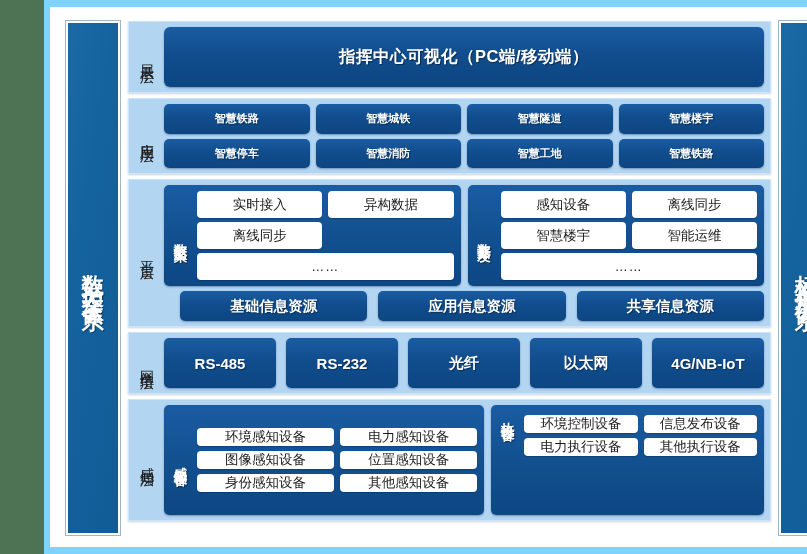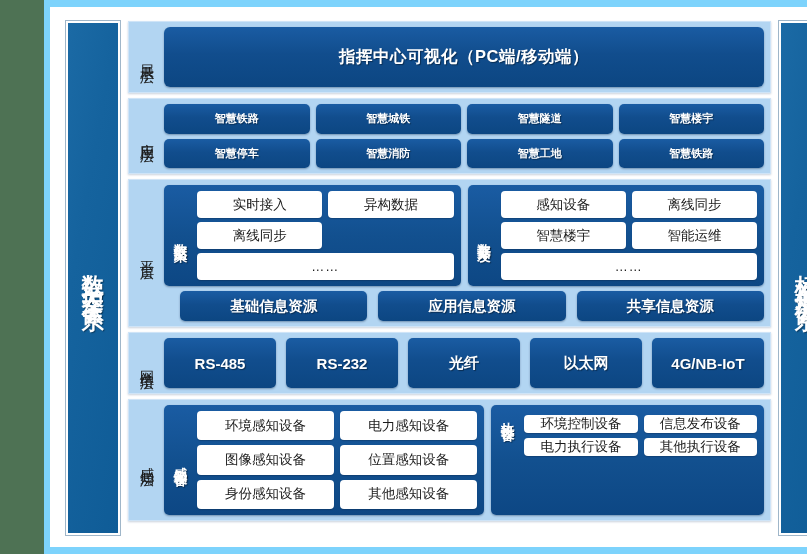--- a/index.html
+++ b/index.html
@@ -232,21 +232,21 @@
   }
   .sgroup {
     background: linear-gradient(180deg, #1a5ca3 0%, #12508f 50%, #0d4784 100%);
     border-radius: 5px;
     box-shadow: 0 1px 2px rgba(20,45,80,.4);
     display: flex;
     padding: 6px 7px 6px 5px;
     gap: 6px;
     min-width: 0;
   }
-  .sgroup.sense { flex: 1 1 54%; }
+  .sgroup.sense { flex: 1 1 54%; align-items: center; }
   .sgroup.act   { flex: 1 1 46%; }
   .sgroup-cells {
     flex: 1 1 auto;
     display: grid;
     grid-template-columns: 1fr 1fr;
     gap: 5px 6px;
     min-width: 0;
   }
   .sgroup.sense .sgroup-cells { grid-template-rows: repeat(3, 1fr); }
   .sgroup.act   .sgroup-cells { grid-template-rows: repeat(2, 1fr); }

